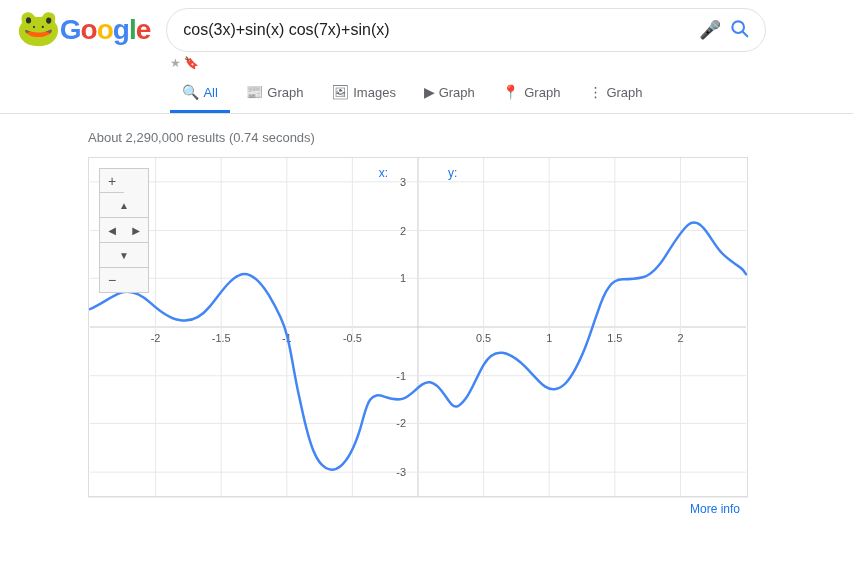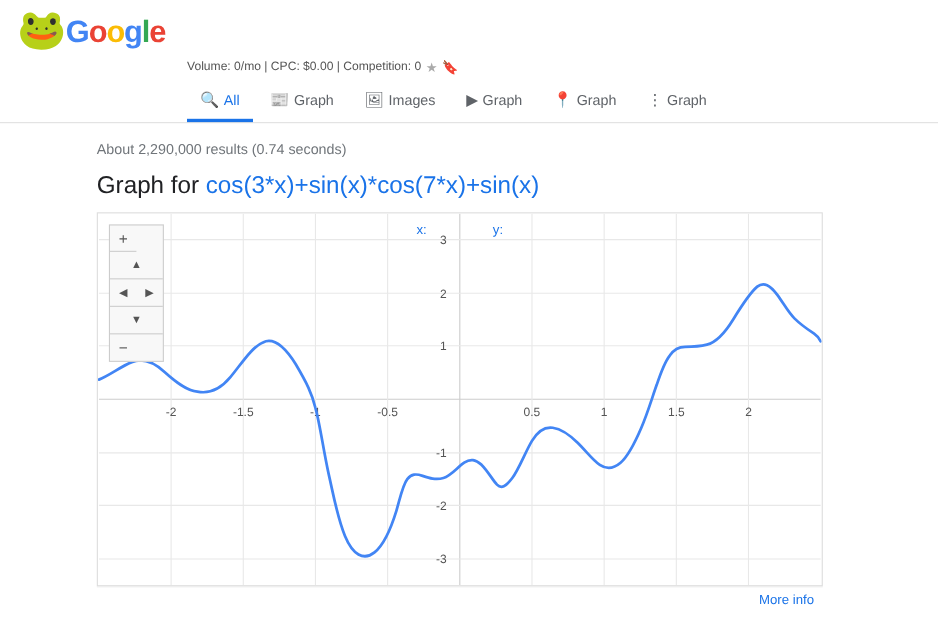--- a/index.html
+++ b/index.html
@@ -64,24 +64,37 @@
 <div class="header">
   <div class="logo">
     <span style="font-size:36px; position:relative; top:-2px;">🐸</span>
     <span class="logo-g">G</span>
       <span class="logo-o1">o</span>
       <span class="logo-o2">o</span>
       <span class="logo-g2">g</span>
       <span class="logo-l">l</span>
       <span class="logo-e">e</span>
   </div>
+  <div class="search-bar-wrapper">
+    <div class="search-bar">
+      <input class="search-input" type="text" value="cos(3x)+sin(x) cos(7x)+sin(x)" style="">
+      <div class="search-icons">
+        <span class="mic-icon">🎤</span>
+        <span class="search-icon-btn">
+          <svg width="20" height="20" viewBox="0 0 24 24" fill="none" stroke="#4285F4" stroke-width="2.5" stroke-linecap="round">
+            <circle cx="11" cy="11" r="7"></circle>
+            <line x1="16.5" y1="16.5" x2="22" y2="22"></line>
+          </svg>
+        </span>
+      </div>
+    </div>
+  </div>
 </div>
 
 <div class="volume-bar">
-  <span>Volume: 0/mo | CPC: $0.00 | Competition: 0</span>
   <span class="star-icon">★</span>
   <span class="bookmark-icon">🔖</span>
 </div>
 
 <div class="nav-tabs">
   <a class="nav-tab active">
     <span class="nav-tab-icon">🔍</span>
     <span>All</span>
   </a>
   <a class="nav-tab">
@@ -102,23 +115,20 @@
   </a>
   <a class="nav-tab">
     <span class="nav-tab-icon">⋮</span>
     <span>Graph</span>
   </a>
 </div>
 
 <div class="results-area">
   <div class="results-count">About 2,290,000 results (0.74 seconds)</div>
 
-  <div class="graph-heading">
-    <span>Graph for </span><span class="graph-formula">cos(3*x)+sin(x)*cos(7*x)+sin(x)</span>
-  </div>
 
   <div class="graph-container">
 
     <div class="graph-controls">
       <div class="ctrl-btn">+</div>
       <div class="ctrl-center">
         <div style="grid-column:1/3; display:flex; justify-content:center; border-bottom:1px solid #ccc;">
           <div class="ctrl-arrow">▲</div>
         </div>
         <div class="ctrl-arrow">◀</div>

